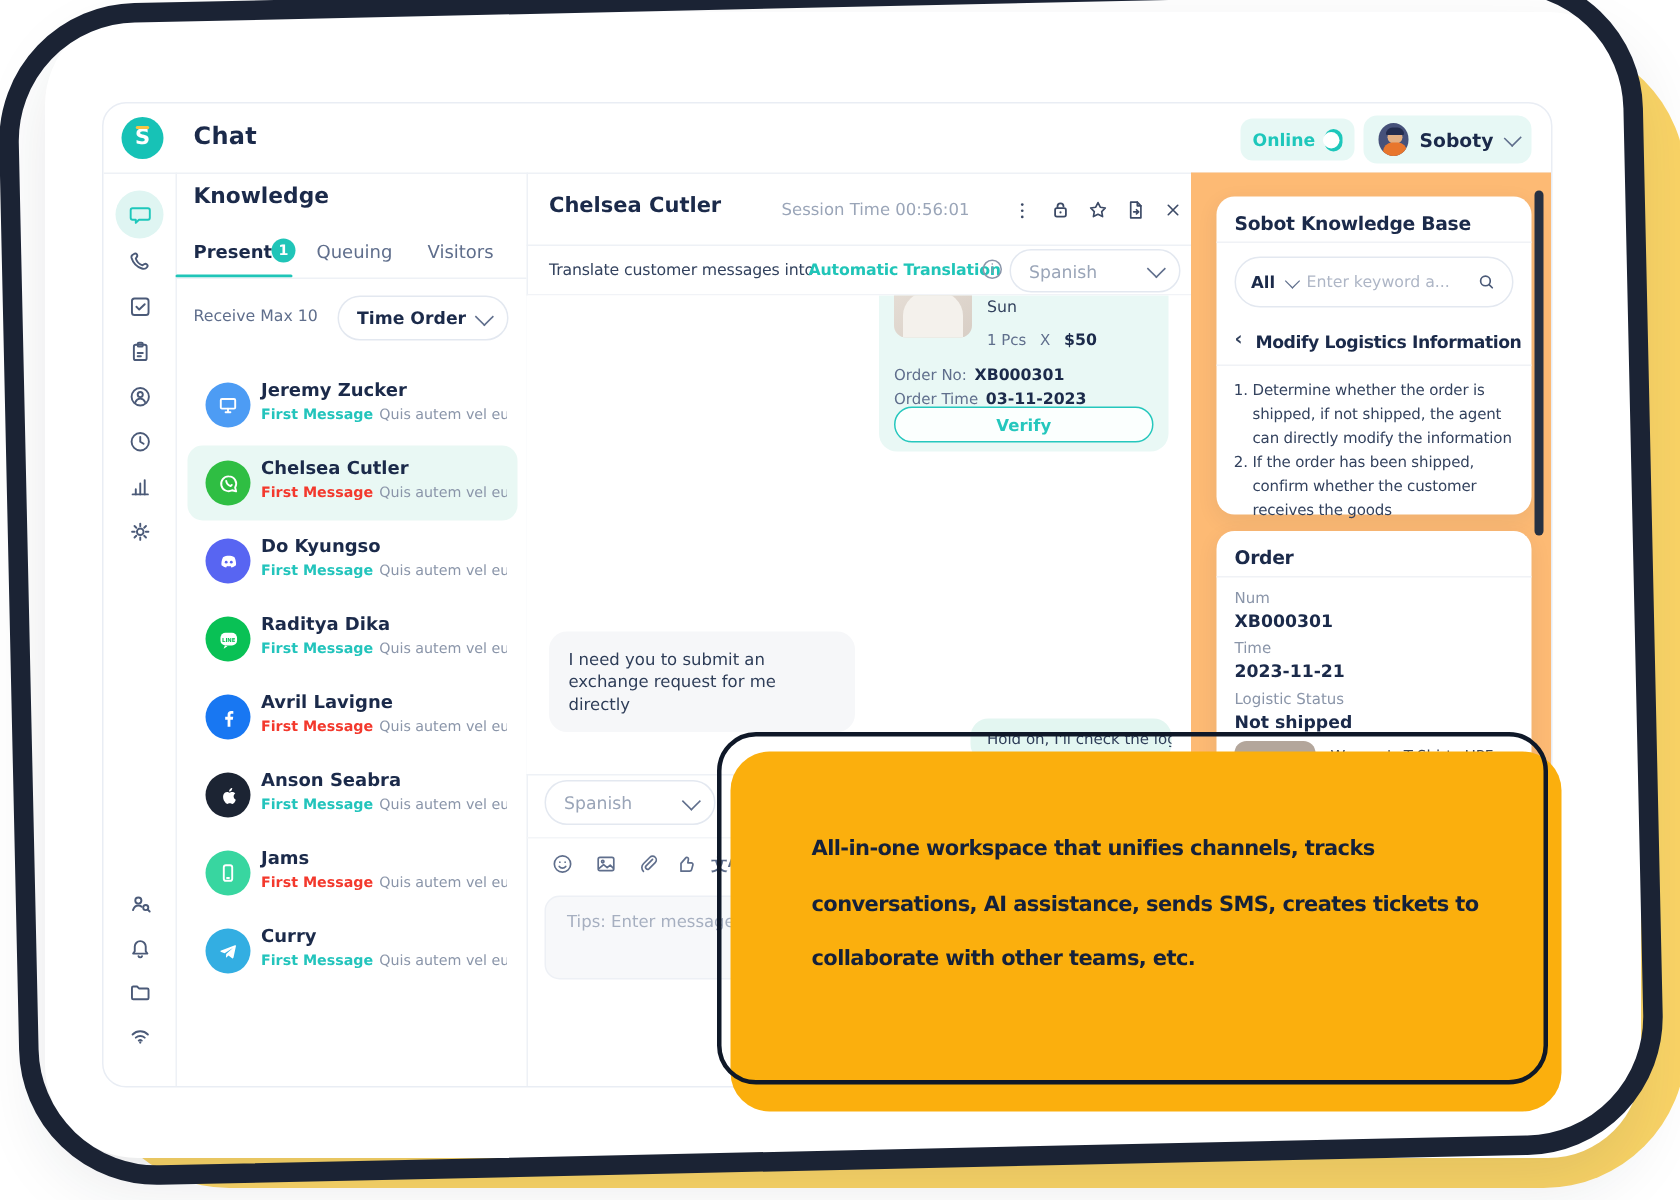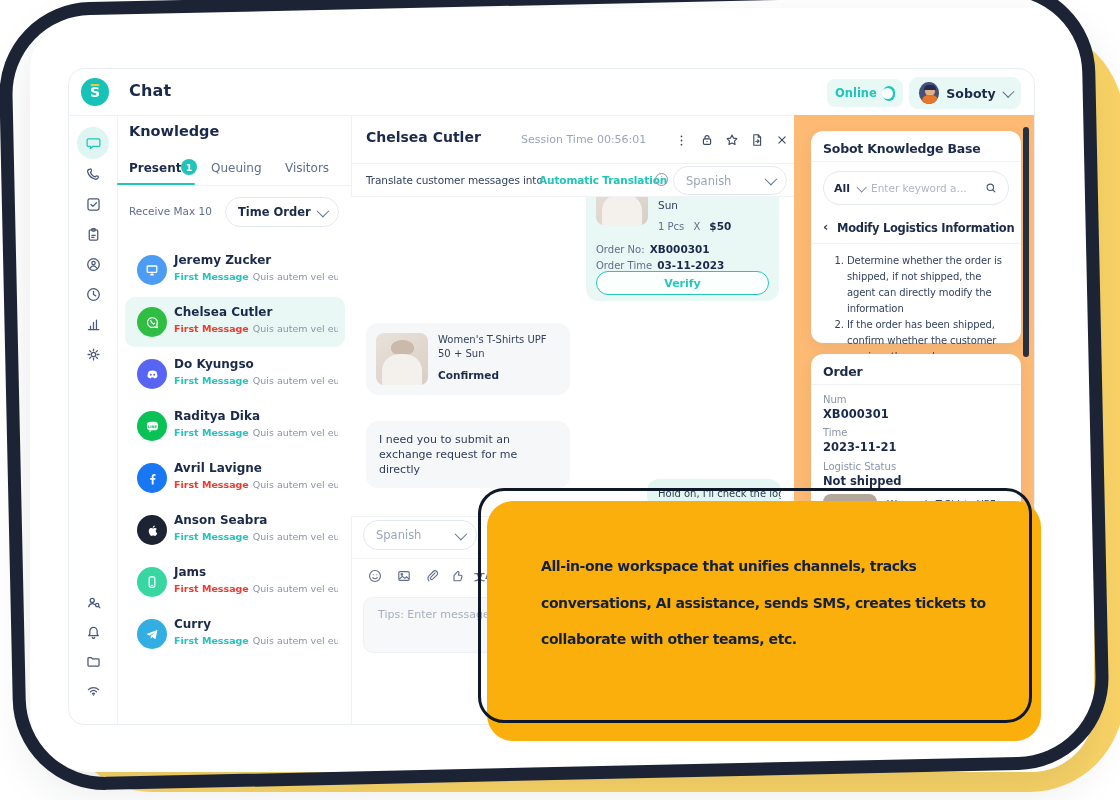--- a/index.html
+++ b/index.html
@@ -83,21 +83,21 @@
   .bubble-r { position:absolute; left:296px; top:282px; width:134px; background:#E3F6F1; border-radius:12px; padding:9px 11px; font-size:10px; color:#2E3D58; white-space:nowrap; overflow:hidden; }
 
   .comp-ic { position:absolute; width:20px; height:20px; color:#5F6E8C; display:flex; align-items:center; justify-content:center; }
   .input-box { position:absolute; left:294px; top:528px; width:420px; height:56px; background:#F7F8FA; border:1px solid #EDF0F5; border-radius:10px; padding:10px 14px; font-size:11px; color:#A6AFC0; }
 
   
   .rpanel { position:absolute; left:725px; top:46px; width:242px; height:611px; background:#fdba74; }
   .rcard { position:absolute; left:17px; width:210px; background:#fff; border-radius:12px; box-shadow:0 4px 14px rgba(27,42,74,.07); }
   .rcard-title { position:absolute; left:12px; top:10px; font-size:12.5px; font-weight:bold; letter-spacing:-.2px; }
   .search-box { position:absolute; left:12px; top:40px; width:186px; height:34px; border:1px solid #E3E8F0; border-radius:17px; display:flex; align-items:center; padding:0 10px; gap:6px; }
-  .kb-step { font-size:10px; line-height:16px; color:#33425E; letter-spacing:-.1px;margin-left:12px; }
+  .kb-step { font-size:10px; line-height:16px; color:#33425E; letter-spacing:-.1px; }
   .olab { position:absolute; left:12px; font-size:10px; color:#8A95A9; }
   .oval { position:absolute; left:12px; font-size:11.5px; font-weight:bold; }
   .scrollbar { position:absolute; left:229px; top:12px; width:6px; height:230px; background:#273142; border-radius:3px; }
 
   
   .callout-outline { position:absolute; left:478px; top:488px; width:554px; height:235px; border:3px solid #0F1828; border-radius:26px; z-index:50; }
   .callout-fill { position:absolute; left:487px; top:501px; width:554px; height:240px; border-radius:26px; z-index:49; }
   .callout-text { position:absolute; left:541px; top:548px; width:472px; font-size:14px; line-height:36.5px; font-weight:600; color:#15213A; letter-spacing:-.4px; z-index:51; }
 </style>
 </head>
@@ -374,25 +374,20 @@
           <span class="oc-lab">Order No:</span>
           <span class="oc-val">XB000301</span>
         </div>
         <div class="abs" style="left:10px;top:93px;">
           <span class="oc-lab">Order Time</span>
           <span class="oc-val">03-11-2023</span>
         </div>
         <div class="verify-btn">Verify</div>
       </div>
 
-      <div class="prod-msg">
-        <div class="msg-img abs" style="left:10px;top:10px;width:52px;height:52px;"></div>
-        <div class="abs" style="left:72px;top:10px;width:122px;font-size:10px;line-height:14px;color:#33425E;">Women's T-Shirts UPF 50 + Sun</div>
-        <div class="abs" style="left:72px;top:46px;font-size:10.5px;font-weight:bold;">Confirmed</div>
-      </div>
 
 
       <div class="bubble-l">I need you to submit an exchange request for me directly</div>
       <div class="bubble-r">Hold on, I'll check the logistics</div>
     </div>
 
     <div class="hline" style="left:282px;top:447px;width:443px;"></div>
     <div class="select" style="left:294px;top:451px;width:114px;height:30px;">
       <span class="ph">Spanish</span>
       <span class="chev"></span>

